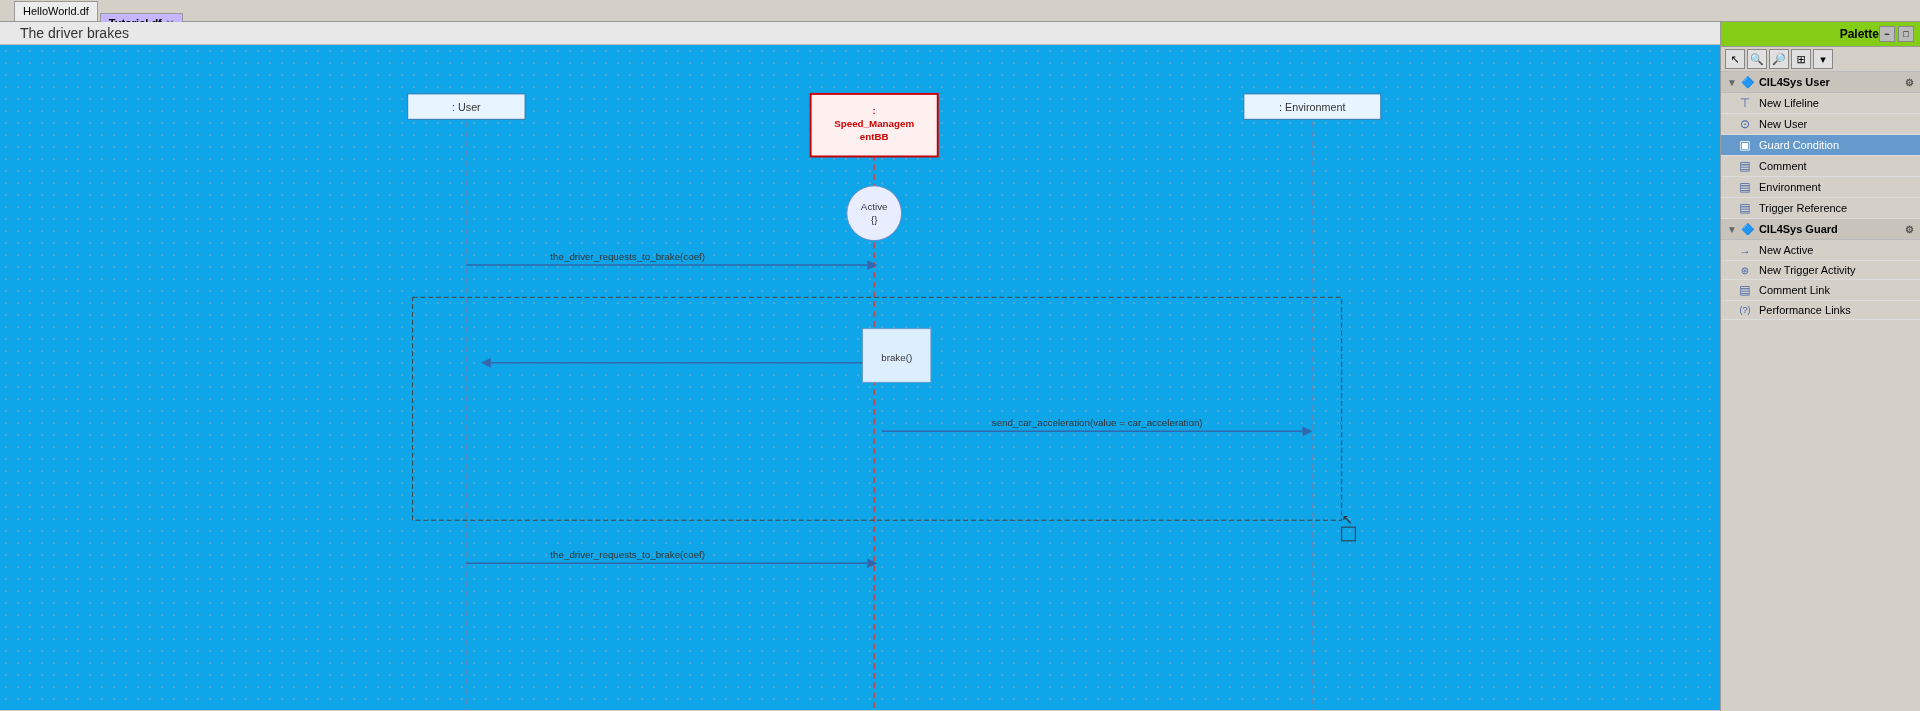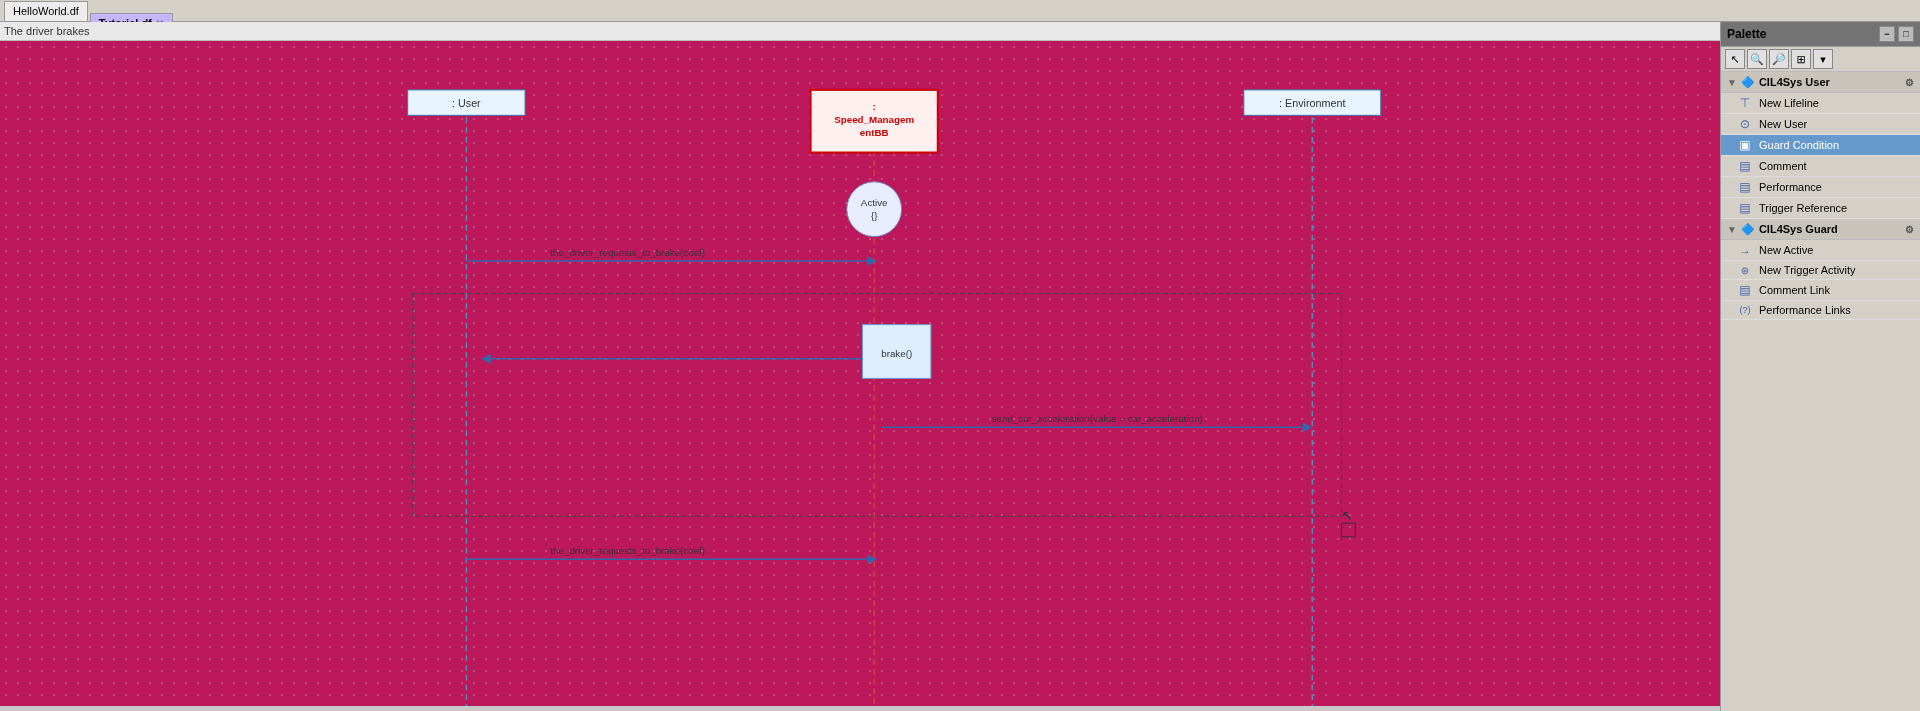--- a/index.html
+++ b/index.html
@@ -5,21 +5,21 @@
     * { box-sizing: border-box; margin: 0; padding: 0; }
     body { font-family: Arial, sans-serif; font-size: 12px; background: #d4d0c8; overflow: hidden; width: 1920px; height: 711px; }
 
     
     .tabs-bar {
       display: flex;
       align-items: center;
       background: #d4d0c8;
       height: 22px;
       border-bottom: 1px solid #999;
-      padding-left: 4px;
+      padding-left: 14px;
     }
     .tab {
       display: flex;
       align-items: center;
       padding: 2px 8px;
       background: #ececec;
       border: 1px solid #999;
       border-bottom: none;
       height: 20px;
       font-size: 11px;
@@ -49,31 +49,31 @@
       flex: 1;
       background: #c8c8c8;
       position: relative;
       overflow: hidden;
     }
 
     
     .diagram-title {
       background: #e8e8e8;
       border-bottom: 1px solid #bbb;
-      padding: 3px 4px;
-      font-size: 11px;
+      padding: 3px 20px;
+      font-size: 14px;
       color: #333;
     }
 
     
     .diagram-canvas {
       position: relative;
       width: 100%;
       height: calc(100% - 24px);
-      background: #be185d;
+      background: #0ea5e9;
     }
 
     
     .diagram-canvas::before {
       content: '';
       position: absolute;
       top: 0; left: 0; right: 0; bottom: 0;
       background-image: radial-gradient(circle, #aaa 1px, transparent 1px);
       background-size: 12px 12px;
       opacity: 0.4;
@@ -93,22 +93,22 @@
       background: #d4d0c8;
       border-left: 1px solid #999;
       display: flex;
       flex-direction: column;
     }
 
     
     .palette-header {
       display: flex;
       align-items: center;
-      justify-content: space-between;
-      background: #737373;
+      justify-content: flex-end;
+      background: #84cc16;
       padding: 4px 6px;
       border-bottom: 1px solid #999;
       font-size: 12px;
       font-weight: bold;
     }
     .palette-header-icons {
       display: flex;
       gap: 3px;
     }
     .palette-header-icon {
@@ -300,21 +300,21 @@
       <span>Guard Condition</span>
     </div>
 
     <div class="palette-item">
       <span class="palette-item-icon" style="color:#4466aa;">▤</span>
       <span>Comment</span>
     </div>
 
     <div class="palette-item">
       <span class="palette-item-icon" style="color:#4466aa;">▤</span>
-      <span>Performance</span>
+      <span>Environment</span>
     </div>
 
     <div class="palette-item">
       <span class="palette-item-icon" style="color:#4466aa;">▤</span>
       <span>Trigger Reference</span>
     </div>
 
     <div class="palette-section-header">
       <span class="expand-icon">▼</span>
       <span class="palette-section-icon">🔷</span>

